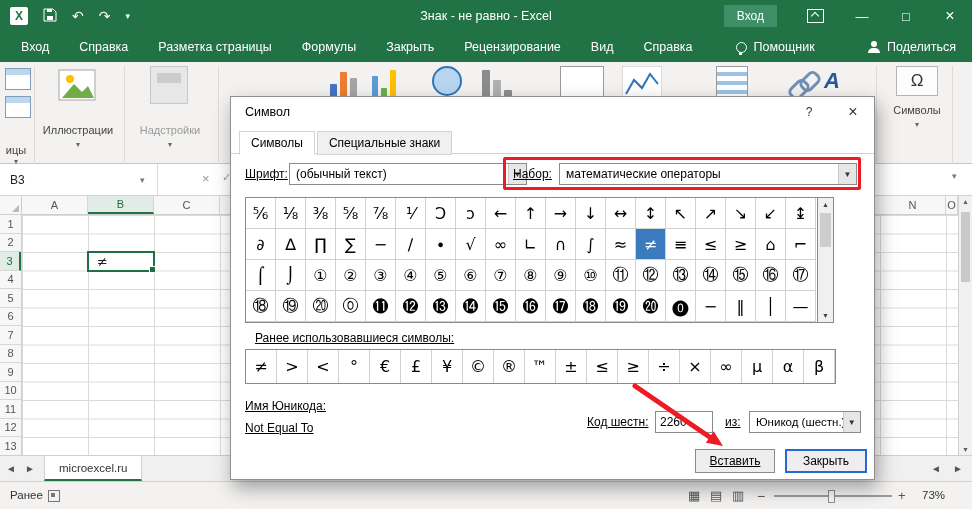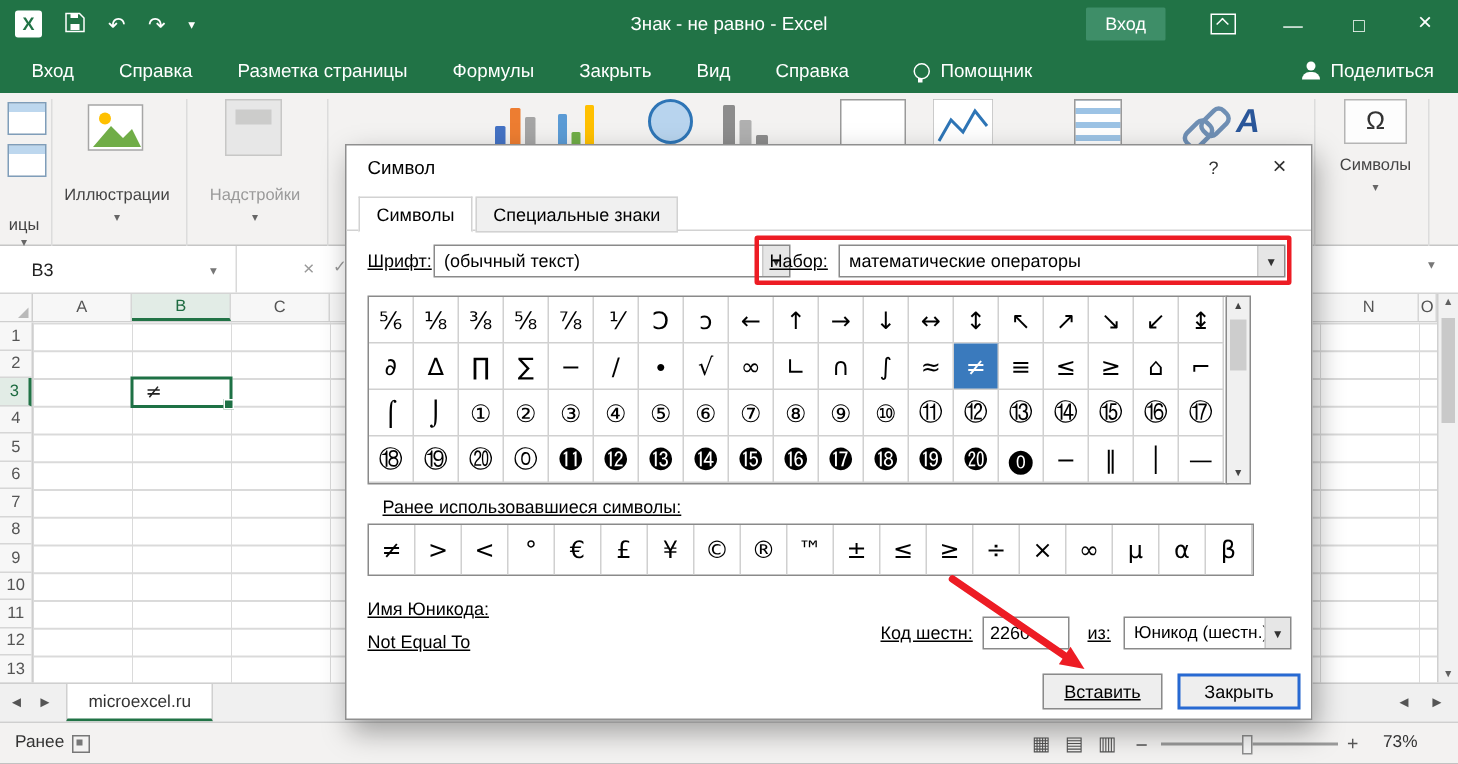--- a/index.html
+++ b/index.html
@@ -41,21 +41,21 @@
   .icon-globe{position:absolute;width:30px;height:30px;border-radius:50%;background:#b8d4ee;border:2px solid #2e75b6;box-sizing:border-box;}
   .icon-box{position:absolute;border:1px solid #9a9a9a;background:#fff;box-sizing:border-box;}
   .icon-slicer{position:absolute;width:30px;height:34px;border:1px solid #9a9a9a;background:repeating-linear-gradient(#fff 0 5px,#9cc3e5 5px 9px);}
   .icon-chain{position:absolute;width:34px;height:30px;}
   .icon-chain:before,.icon-chain:after{content:"";position:absolute;width:16px;height:9px;border:3px solid #6f8fb4;border-radius:6px;transform:rotate(-45deg);}
   .icon-chain:before{left:0;top:12px;} .icon-chain:after{left:11px;top:4px;}
   .icon-A{position:absolute;font-size:22px;font-weight:bold;font-style:italic;color:#2b579a;}
   .omega-box{position:absolute;width:42px;height:30px;border:1px solid #b5b5b5;background:#fdfdfd;display:flex;align-items:center;justify-content:center;font-size:17px;color:#333;box-sizing:border-box;}
   
   .formulabar{position:absolute;left:0;top:164px;width:972px;height:32px;background:#fff;border-bottom:1px solid #d4d4d4;box-sizing:border-box;}
-  .namebox{position:absolute;left:0;top:0;width:158px;height:31px;border-right:1px solid #d9d9d9;display:flex;align-items:center;padding-left:21px;font-size:12px;color:#222;box-sizing:border-box;}
+  .namebox{position:absolute;left:0;top:0;width:158px;height:31px;border-right:1px solid #d9d9d9;display:flex;align-items:center;padding-left:10px;font-size:12px;color:#222;box-sizing:border-box;}
   .nb-caret{position:absolute;left:140px;top:11px;font-size:9px;color:#777;}
   .fxbtn{position:absolute;top:7px;font-size:13px;color:#999;}
   
   .colhead{position:absolute;left:0;top:196px;width:972px;height:19px;background:#f7f7f7;border-bottom:1px solid #cfcfcf;box-sizing:border-box;font-size:11px;color:#555;}
   .corner{position:absolute;left:0;top:0;width:22px;height:18px;border-right:1px solid #cfcfcf;box-sizing:border-box;}
   .corner:after{content:"";position:absolute;right:2px;bottom:2px;border-left:7px solid transparent;border-bottom:7px solid #b9b9b9;}
   .chgroup{position:absolute;top:0;height:18px;display:flex;}
   .ch{width:66px;height:18px;display:flex;align-items:center;justify-content:center;border-right:1px solid #d6d6d6;box-sizing:border-box;}
   .ch.hl,.rh.hl{background:#e2ece6;color:#1e6b41;}
   .ch.hl{border-bottom:2px solid #217346;}
@@ -135,20 +135,21 @@
   </div>
 
   <div class="tabbar">
     <div class="rtabs">
 
     <div class="rtab">Вход</div>
         <div class="rtab">Справка</div>
         <div class="rtab">Разметка страницы</div>
         <div class="rtab">Формулы</div>
         <div class="rtab">Закрыть</div>
+        <div class="rtab">Рецензирование</div>
         <div class="rtab">Вид</div>
         <div class="rtab">Справка</div>
       </div>
     <div class="assistant">
       <span class="bulb"></span>
       <span>Помощник</span>
     </div>
     <div class="share">
       <span class="person"></span>
       <span>Поделиться</span>

